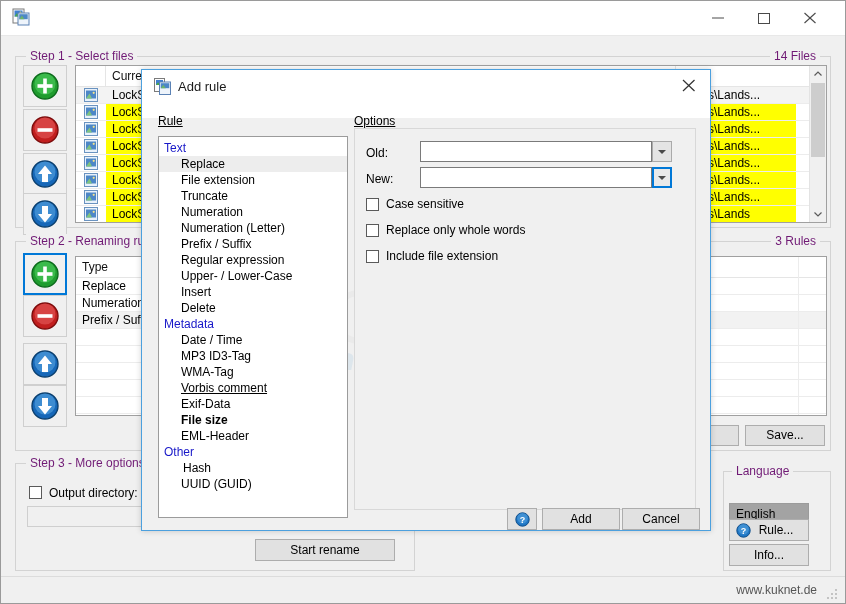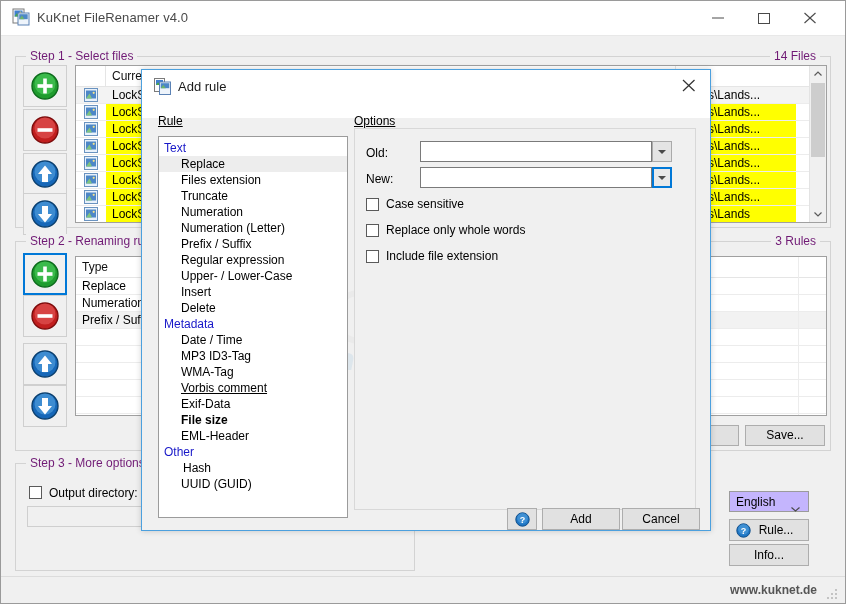--- a/index.html
+++ b/index.html
@@ -47,21 +47,21 @@
   .cbox{position:absolute;width:13px;height:13px;background:#fff;border:1px solid #5a5a5a;box-sizing:border-box;}
   .cblabel{position:absolute;font-size:12px;color:#000;white-space:nowrap;}
 
   
   .tinput{position:absolute;background:#fff;border:1px solid #7a7a7a;box-sizing:border-box;}
   .tinput.disabled{background:#f0f0f0;border:1px solid #cfcfcf;}
   .cbbtn{position:absolute;background:#e4e4e4;border:1px solid #aaa;box-sizing:border-box;}
   .cbbtn.focus-ring{border:2px solid #0078d7;background:#e9e9e9;}
   .arrow-d{position:absolute;left:50%;top:50%;margin-left:-4px;margin-top:-2px;width:0;height:0;border-left:4px solid transparent;border-right:4px solid transparent;border-top:4px solid #4a4a4a;}
 
-  .select{position:absolute;background:#c4b5fd;border:1px solid #9b9b9b;box-sizing:border-box;font-size:12px;}
+  .select{position:absolute;background:#a3a3a3;border:1px solid #9b9b9b;box-sizing:border-box;font-size:12px;margin-top:12px;}
   .select .sel-text{position:absolute;left:6px;top:3px;}
   .select .sel-arrow{position:absolute;right:8px;top:9px;width:9px;height:5px;}
 
   .label{position:absolute;font-size:12px;color:#000;white-space:nowrap;}
 
   
   .sbar{position:absolute;width:16px;background:#f0f0f0;border-left:1px solid #e3e3e3;}
   .sbar .sb-btn{position:absolute;left:0;width:16px;height:16px;}
   .sbar .sb-thumb{position:absolute;left:1px;width:14px;background:#cdcdcd;}
 
@@ -80,42 +80,41 @@
   .rl-leaf{color:#000;padding-left:22px;}
   .rl-leaf.sel{background:#ededed;}
 
   .optpanel{position:absolute;background:#f0f0f0;border:1px solid #d8d8d8;box-sizing:border-box;}
 
   
   .wm{position:absolute;pointer-events:none;}
   .wm-text{position:absolute;font-family:"DejaVu Sans",sans-serif;font-weight:bold;font-style:italic;font-size:30px;color:#dde6ec;letter-spacing:1px;}
   .wm-c{position:absolute;width:54px;height:54px;border:6px solid #eaeaea;border-radius:50%;box-sizing:border-box;}
 
-  .statusbar{position:absolute;left:0;bottom:0;width:844px;height:26px;background:#f0f0f0;border-top:1px solid #dcdcdc;font-weight:bold;}
+  .statusbar{position:absolute;left:0;bottom:0;width:844px;height:26px;background:#f0f0f0;border-top:1px solid #dcdcdc;}
   .status-text{position:absolute;right:28px;top:6px;font-size:12px;color:#555;}
   .grip{position:absolute;right:6px;bottom:4px;width:12px;height:12px;}
 </style>
 </head>
 <body>
 
 <div id="app">
 
   <div class="titlebar">
     <span class="title-icon">
       <svg width="18" height="18" viewBox="0 0 18 18">
         <rect x="1" y="1" width="11" height="14" fill="#fdfdfd" stroke="#7b7b7b"></rect>
         <rect x="2.5" y="2.5" width="8" height="6" fill="#3f7fd0"></rect>
         <polygon points="2.5,8.5 5,5 7,8.5" fill="#4aa84a"></polygon>
         <circle cx="8.5" cy="4.5" r="1.1" fill="#f3e27a"></circle>
         <rect x="6" y="5" width="11" height="12" fill="#eef4fb" stroke="#5b82b5"></rect>
         <rect x="7.2" y="6.2" width="8.5" height="5" fill="#4d87c7"></rect>
         <polygon points="7.2,11.2 10,7.6 12.4,11.2" fill="#6cb36c"></polygon>
       </svg>
     </span>
-    <span class="title-text">KuKnet FileRenamer v4.0</span>
 
     <div class="wbtn wbtn-min">
       <svg width="14" height="10">
           <line x1="1" y1="6" x2="13" y2="6" stroke="#4a4a4a" stroke-width="1"></line>
         </svg>
     </div>
     <div class="wbtn wbtn-max">
       <svg width="14" height="12">
           <rect x="1.5" y="1.5" width="11" height="10" fill="none" stroke="#4a4a4a" stroke-width="1"></rect>
         </svg>
@@ -384,21 +383,27 @@
   </div>
 
   <div class="group" style="left:14px;top:462px;width:400px;height:108px;">
     <span class="group-title">Step 3 - More options</span>
   </div>
   <div class="cbox" style="left:28px;top:485px;"></div>
   <span class="cblabel" style="left:48px;top:485px;">Output directory:</span>
   <div class="tinput disabled" style="left:26px;top:505px;width:376px;height:21px;"></div>
 
   <div class="group" style="left:244px;top:462px;width:170px;height:108px;border:none;"></div>
-
+  <div class="btn" style="left:254px;top:538px;width:140px;height:22px;line-height:20px;">
+    <span>Start rename</span>
+  </div>
+
+  <div class="group" style="left:722px;top:470px;width:108px;height:100px;">
+    <span class="group-title" style="left:8px;">Language</span>
+  </div>
   <div class="select" style="left:728px;top:490px;width:80px;height:21px;">
     <span class="sel-text">English</span>
     <span class="sel-arrow">
       <svg width="9" height="5">
           <polyline points="0.5,0.5 4.5,4 8.5,0.5" fill="none" stroke="#4a4a4a" stroke-width="1.2"></polyline>
         </svg>
     </span>
   </div>
   <div class="btn" style="left:728px;top:518px;width:80px;height:22px;line-height:20px;text-align:center;">
     <span style="position:absolute;left:6px;top:3px;">
@@ -453,21 +458,21 @@
     <div class="wm" style="left:190px;top:220px;">
       <span class="wm-c"></span>
       <span class="wm-text" style="left:-42px;top:52px;">SnapFiles</span>
     </div>
 
     <span class="sectionlabel" style="left:16px;top:44px;">Rule</span>
     <div class="rulelist" style="left:16px;top:58px;width:190px;height:382px;">
       <div id="rule-tree">
           <div class="rl-item rl-cat" style="top: 3px;">Text</div>
           <div class="rl-item rl-leaf sel" style="top: 19px;">Replace</div>
-          <div class="rl-item rl-leaf" style="top: 35px;">Files extension</div>
+          <div class="rl-item rl-leaf" style="top: 35px;">File extension</div>
           <div class="rl-item rl-leaf" style="top: 51px;">Truncate</div>
           <div class="rl-item rl-leaf" style="top: 67px;">Numeration</div>
           <div class="rl-item rl-leaf" style="top: 83px;">Numeration (Letter)</div>
           <div class="rl-item rl-leaf" style="top: 99px;">Prefix / Suffix</div>
           <div class="rl-item rl-leaf" style="top: 115px;">Regular expression</div>
           <div class="rl-item rl-leaf" style="top: 131px;">Upper- / Lower-Case</div>
           <div class="rl-item rl-leaf" style="top: 147px;">Insert</div>
           <div class="rl-item rl-leaf" style="top: 163px;">Delete</div>
           <div class="rl-item rl-cat" style="top: 179px;">Metadata</div>
           <div class="rl-item rl-leaf" style="top: 195px;">Date / Time</div>

